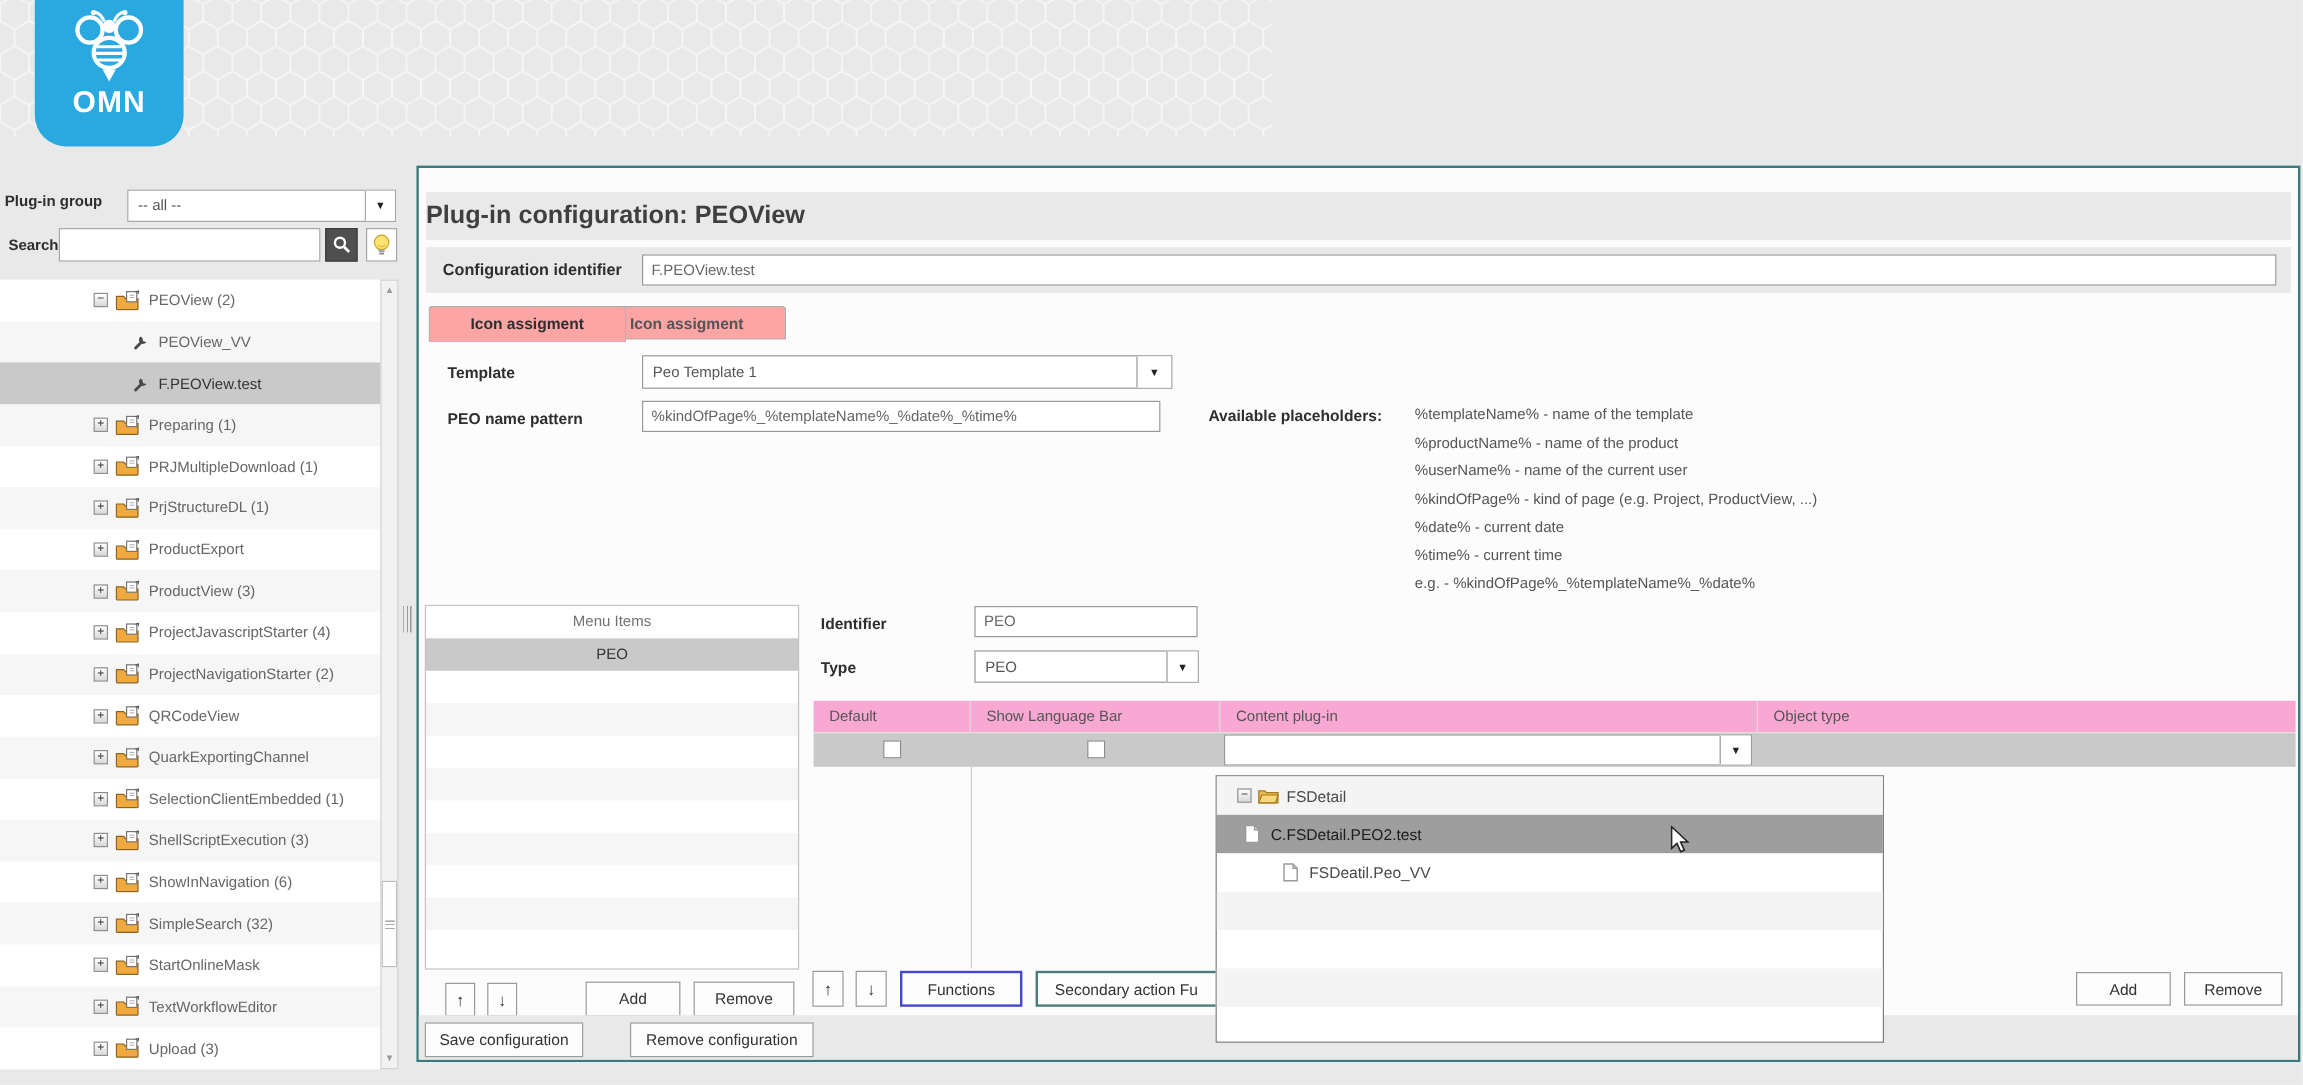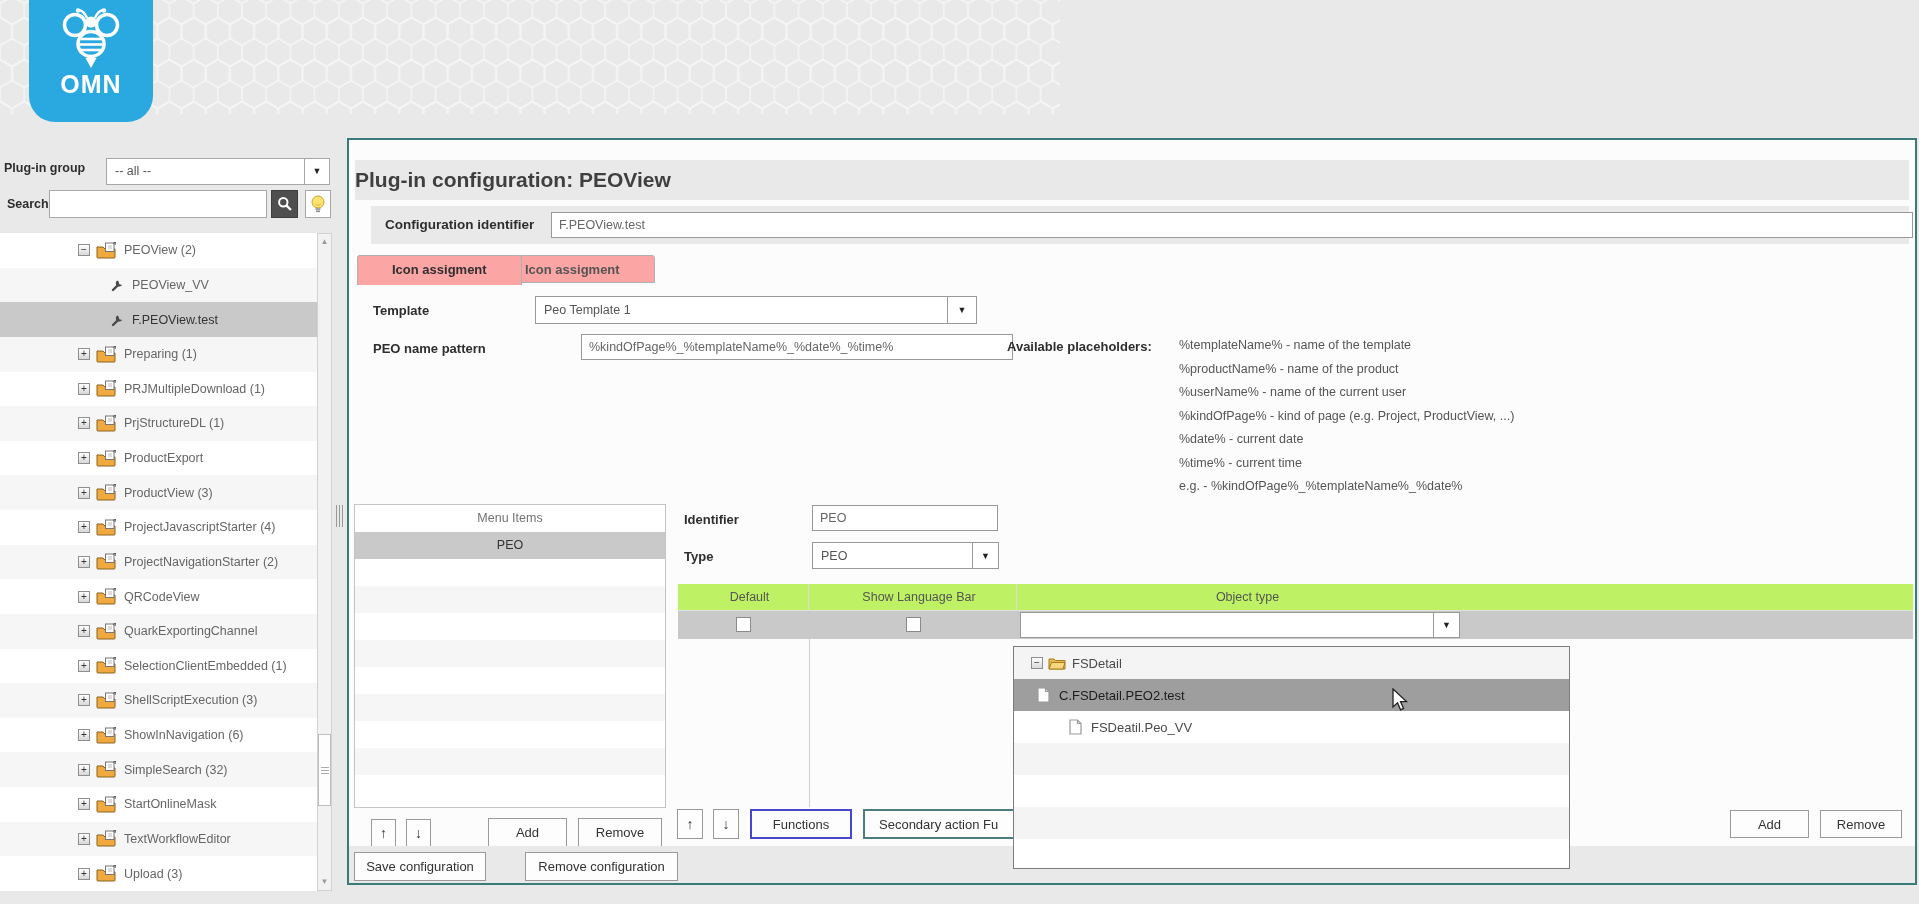--- a/index.html
+++ b/index.html
@@ -48,21 +48,21 @@
   .splitter { position:absolute; left:332px; top:122px; width:15px; height:782px; }
   .splitter-grip { position:absolute; left:4px; top:383px; width:7px; height:22px;
                    background:repeating-linear-gradient(90deg,#9a9a9a 0 1px,transparent 1px 3px); }
 
   
   .panel { position:absolute; left:347px; top:138px; width:1570px; height:747px;
            border:2px solid #3a7a78; background:#fcfcfc; }
   .strip { position:absolute; left:6px; right:6px; background:#e9e9e9; }
   .title-strip { top:20px; height:40px; }
   .panel-title { text-align:left; line-height:40px; font-size:21px; font-weight:bold; color:#3f3f3f; }
-  .config-strip { top:66px; height:38px;margin-left:16px; }
+  .config-strip { top:66px; height:38px; }
   .config-label { position:absolute; left:14px; top:11px; font-size:13.5px; font-weight:bold; color:#2e2e2e; }
   .config-input { position:absolute; left:180px; top:6px; width:1362px; height:26px; }
   .p-input { background:#fff; border:1px solid #999; font-size:12.5px; color:#666; padding:0 7px;
              font-family:"Liberation Sans", sans-serif; }
 
   .tab { position:absolute; top:115px; height:28px; line-height:28px; padding:0 34px; background:#fca5a5;
          border:1px solid #b0b0b0; border-radius:3px 3px 0 0; font-size:13px; font-weight:bold; }
   .tab.active { left:8px; color:#2f2f2f; height:30px; border-bottom:none; z-index:2; }
   .tab.inactive { left:141px; color:#555; }
 
@@ -76,21 +76,21 @@
 
   
   .menu-panel { position:absolute; left:5px; top:364px; width:312px; height:304px; background:#fff;
                 border:1px solid #c4c4c4; display:flex; flex-direction:column; }
   .menu-row { height:27px; flex:none; text-align:center; line-height:27px; font-size:12.5px; color:#737373; }
   .menu-row.sel { background:#c9c9c9; color:#333; }
   .menu-row.odd { background:#f6f6f6; }
 
   
   .tbl-head { position:absolute; left:329px; top:444px; width:1235px; height:27px; display:flex;
-              background:#bef264; border-bottom:1px solid #e2e2e2;text-align:center; }
+              background:#f9a8d4; border-bottom:1px solid #e2e2e2; }
   .tbl-col { height:27px; line-height:27px; font-size:12.5px; color:#555; padding-left:13px;
              border-right:1px solid #dcdcdc; overflow:hidden; white-space:nowrap; }
   .tbl-row { position:absolute; left:329px; top:471px; width:1235px; height:28px; background:#c9c9c9; }
   .checkbox { position:absolute; width:15px; height:15px; background:#fff; border:1px solid #8a8a8a; top:6px; }
   .row-combo { position:absolute; left:342px; top:1px; width:440px; height:26px; background:#fff; border:1px solid #999; }
   .col-sep { position:absolute; left:460px; top:499px; height:168px; border-left:1px solid #cfcfcf; }
 
   
   .btn { position:absolute; background:#fdfdfd; border:1px solid #9a9a9a; font-size:13px; color:#333;
          text-align:center; font-family:"Liberation Sans", sans-serif; display:flex; align-items:center; justify-content:center; }
@@ -413,21 +413,21 @@
     <div class="tab active">Icon assigment</div>
     <div class="tab inactive">Icon assigment</div>
 
     <div class="p-label" style="left:24px; top:163px;">Template</div>
     <div class="combo" style="left:186px; top:156px; width:442px; height:28px;">
       <span class="combo-value">Peo Template 1</span>
       <span class="combo-btn">▼</span>
     </div>
 
     <div class="p-label" style="left:24px; top:201px;">PEO name pattern</div>
-    <input class="p-input" style="position: absolute; left: 186px; top: 194px; width: 432px; height: 26px; margin-left: 46px;" value="%kindOfPage%_%templateName%_%date%_%time%">
+    <input class="p-input" style="position: absolute; left: 186px; top: 194px; width: 432px; height: 26px;" value="%kindOfPage%_%templateName%_%date%_%time%">
 
     <div class="p-label" style="left:658px; top:199px;">Available placeholders:</div>
     <div id="ph-lines" style="position:absolute; left:830px; top:194px;">
         <div class="ph-line">%templateName% - name of the template</div>
         <div class="ph-line">%productName% - name of the product</div>
         <div class="ph-line">%userName% - name of the current user</div>
         <div class="ph-line">%kindOfPage% - kind of page (e.g. Project, ProductView, ...)</div>
         <div class="ph-line">%date% - current date</div>
         <div class="ph-line">%time% - current time</div>
         <div class="ph-line">e.g. - %kindOfPage%_%templateName%_%date%</div>
@@ -452,20 +452,21 @@
 
     <div class="p-label" style="left:335px; top:409px;">Type</div>
     <div class="combo" style="left:463px; top:402px; width:187px; height:27px;">
       <span class="combo-value">PEO</span>
       <span class="combo-btn" style="width:26px;">▼</span>
     </div>
 
     <div class="tbl-head" id="table-header">
         <div class="tbl-col" style="width: 131px;">Default</div>
         <div class="tbl-col" style="width: 208px;">Show Language Bar</div>
+        <div class="tbl-col" style="width: 448px;">Content plug-in</div>
         <div class="tbl-col" style="width: 448px; border-right: none;">Object type</div>
       </div>
     <div class="tbl-row">
       <div class="checkbox" style="left:58px;"></div>
       <div class="checkbox" style="left:228px;"></div>
       <div class="row-combo">
         <span class="combo-value"></span>
         <span class="combo-btn" style="width:26px;">▼</span>
       </div>
     </div>

